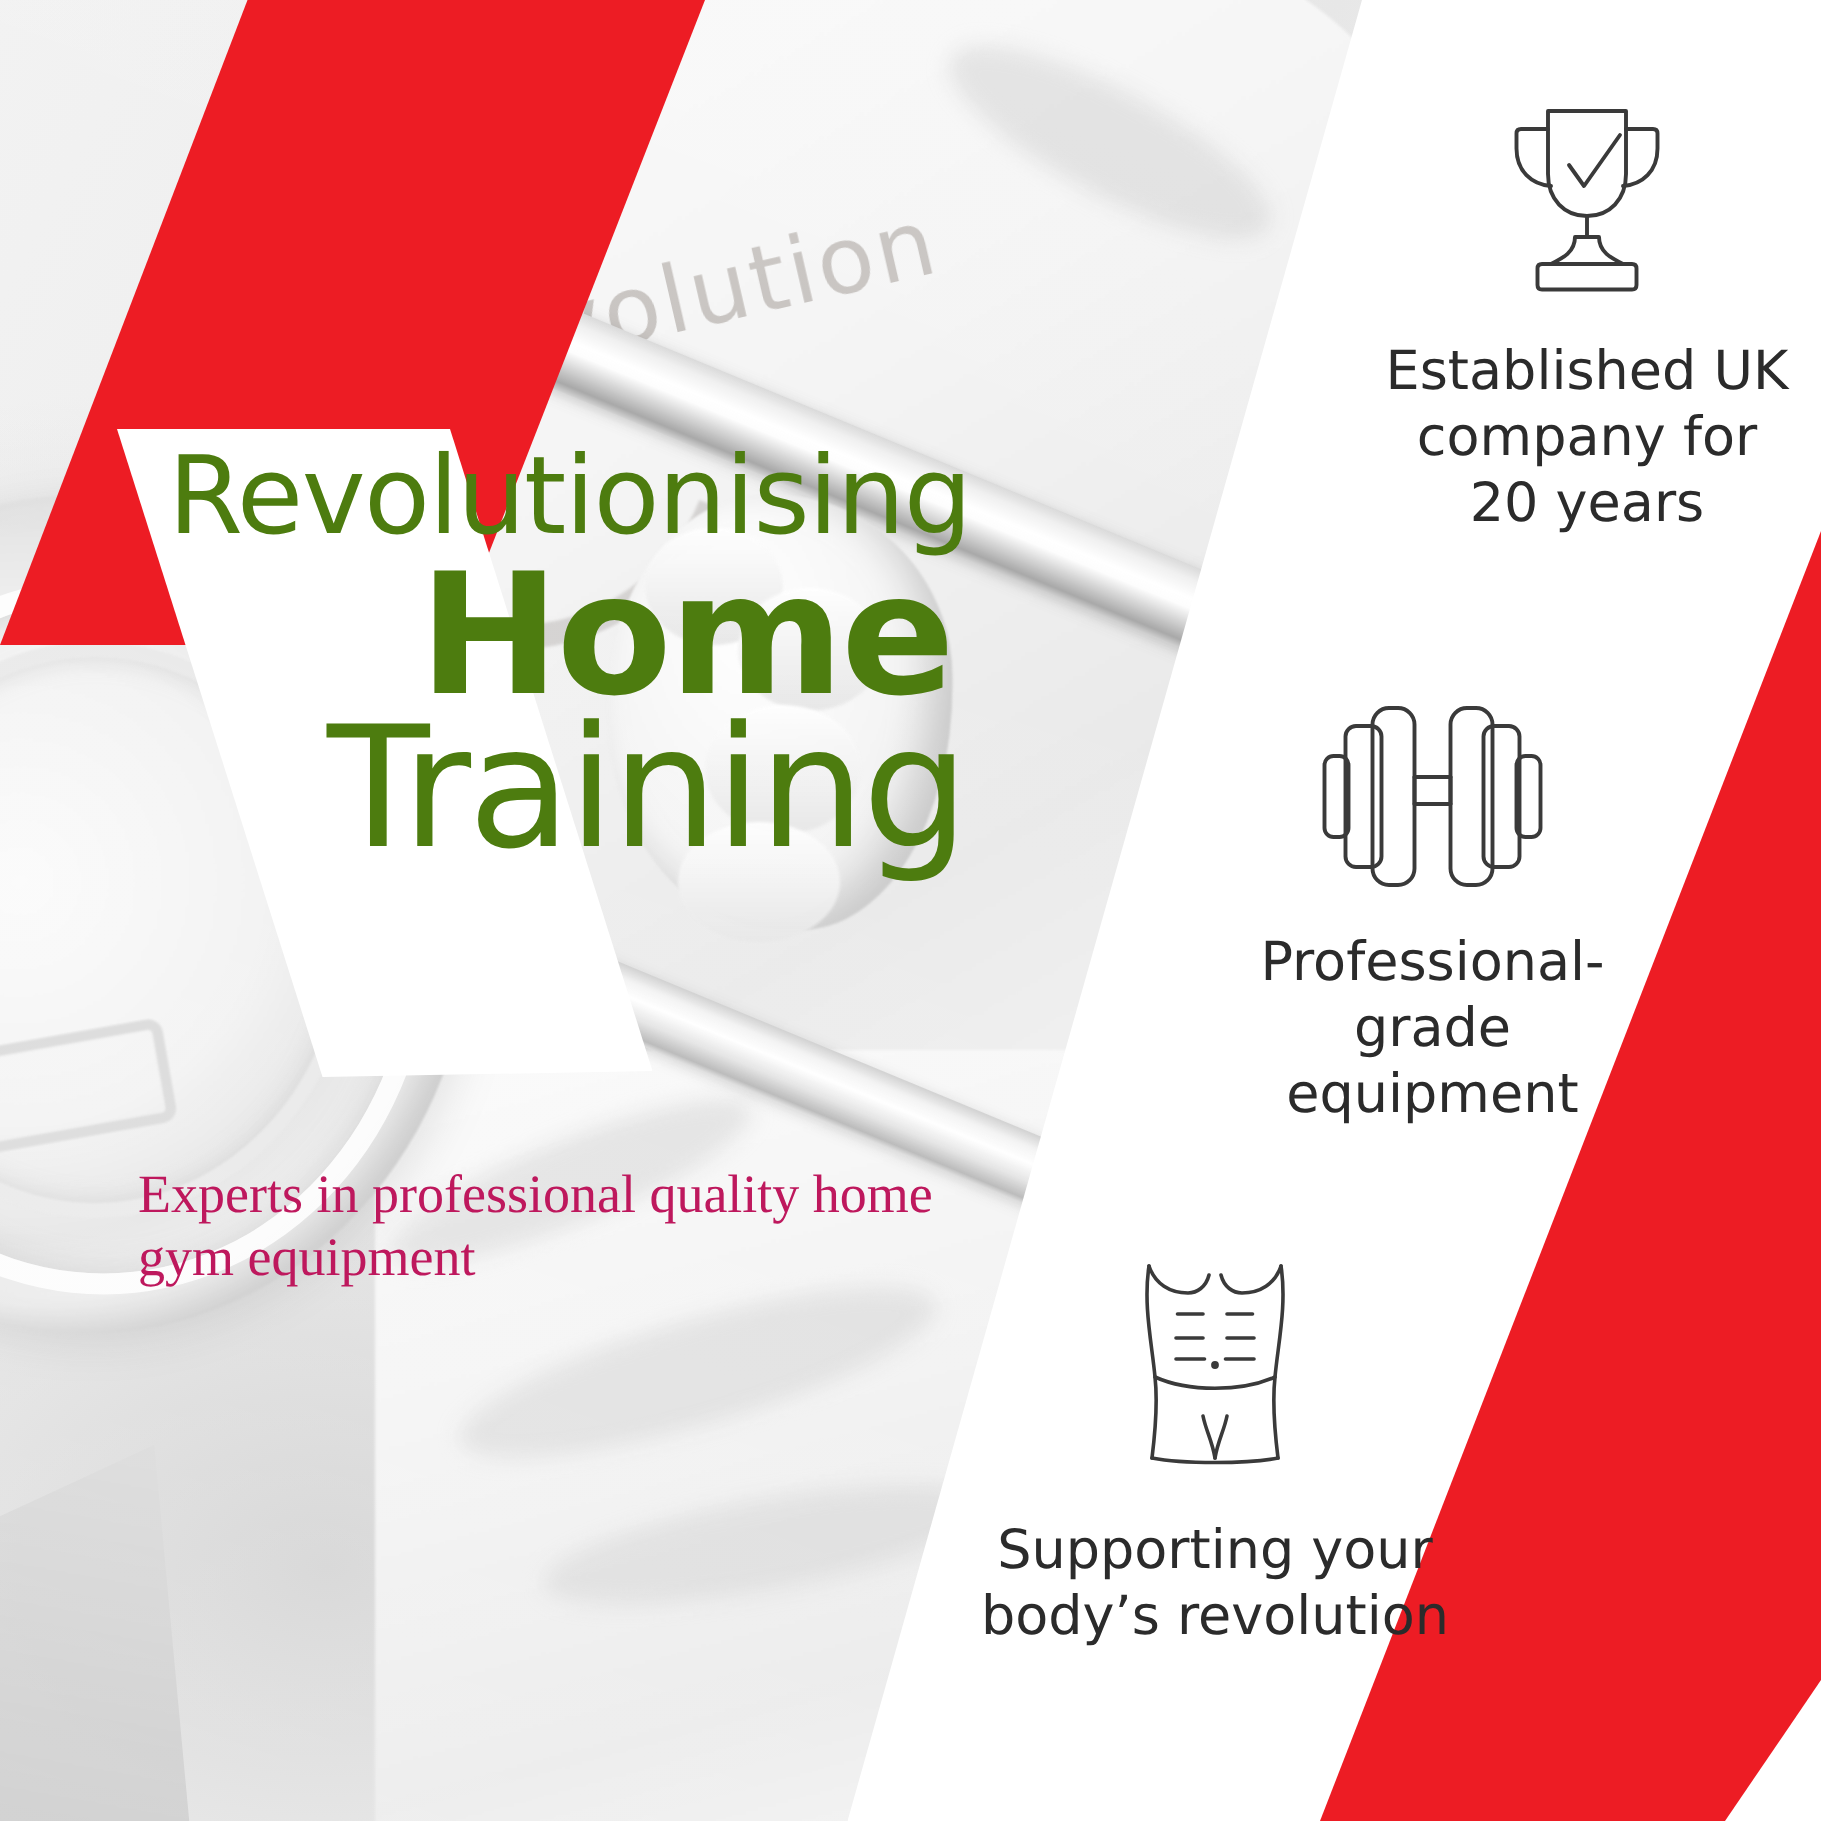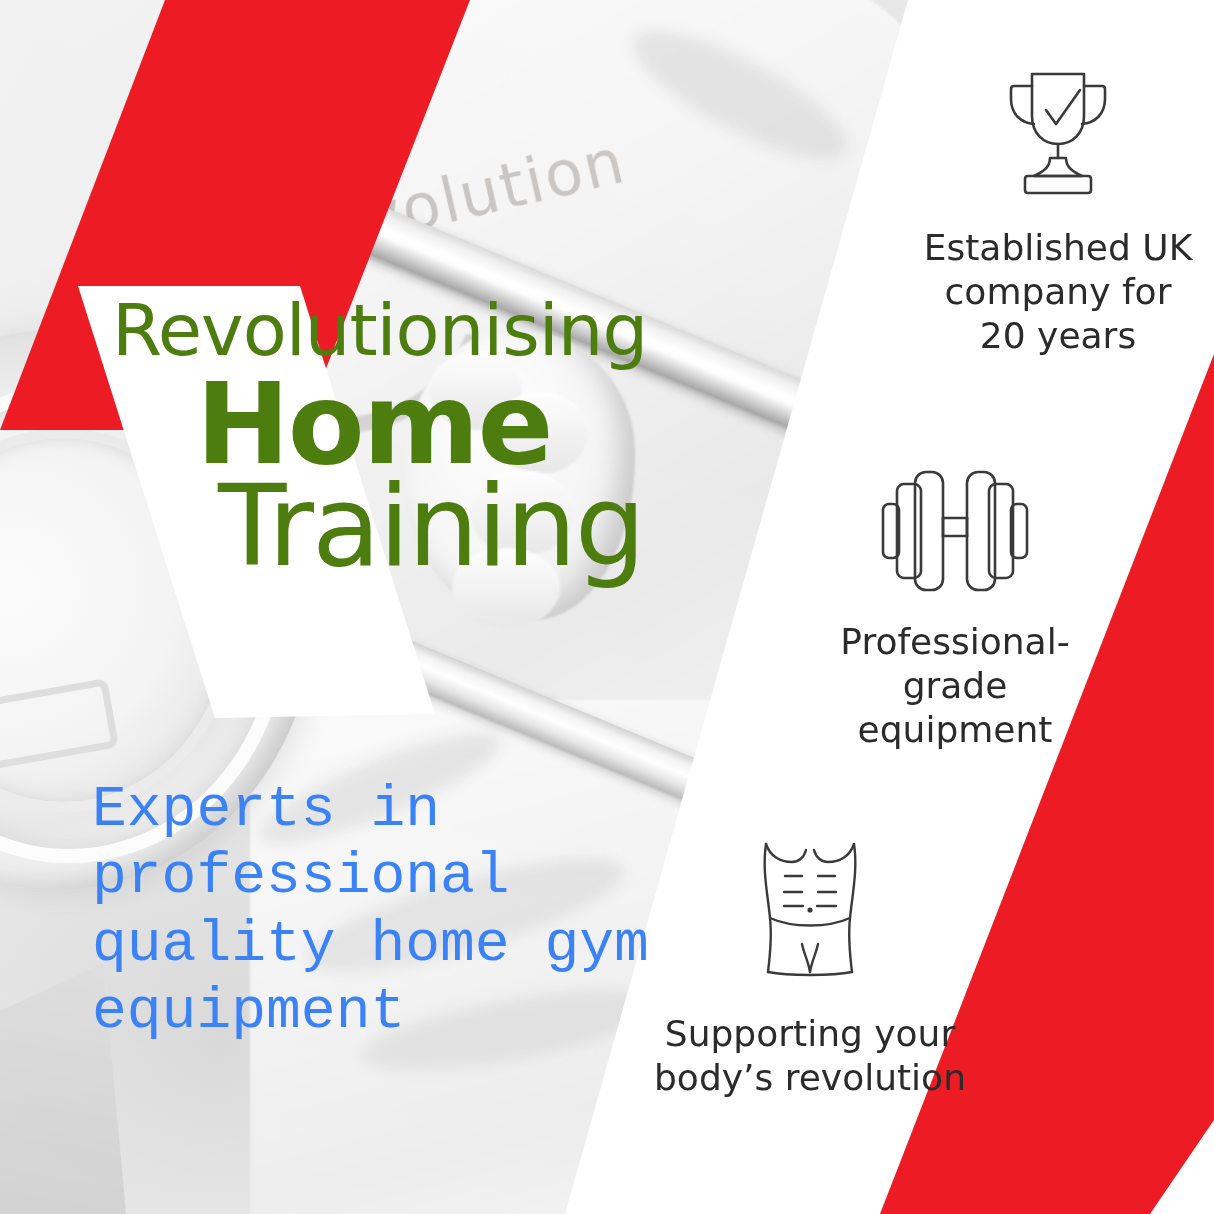--- a/index.html
+++ b/index.html
@@ -133,27 +133,27 @@
     clip-path:polygon(354px 24px,354px 790px,290px 884px,20px 884px);
   }
 
   
   .headline{
     position:absolute;left:112px;top:296px;width:640px;
     font-family:"DejaVu Sans",sans-serif;
     color:#4d7c0f;line-height:.96;letter-spacing:-1px;
   }
   .h-line1{font-size:72px;font-weight:400;}
-  .h-line2{font-size:112px;font-weight:700;margin-left:84px;margin-top:6px;letter-spacing:-2px;}
+  .h-line2{font-size:112px;font-weight:700;margin-left:50px;margin-top:6px;letter-spacing:-2px;text-align:center;}
   .h-line3{font-size:112px;font-weight:400;margin-left:106px;margin-top:-6px;letter-spacing:-2px;}
 
   .subhead{
     position:absolute;left:92px;top:776px;width:600px;
-    font-family:Liberation Mono, monospace;
-    font-size:58px;font-weight:400;color:#3b82f6;line-height:1.16;
+    font-family:Liberation Serif, serif;
+    font-size:36px;font-weight:400;color:#be185d;line-height:1.16;
   }
 
   
   .feature{position:absolute;text-align:center;
     font-family:"DejaVu Sans",sans-serif;color:#2b2b2b;}
   .feature .ficon{display:flex;justify-content:center;align-items:flex-end;}
   .feature .flabel{font-size:36px;line-height:1.22;margin-top:26px;white-space:pre-line;}
   .f1{left:900px;top:66px;width:316px;}
   .f2{left:790px;top:468px;width:330px;}
   .f3{left:640px;top:840px;width:340px;}

